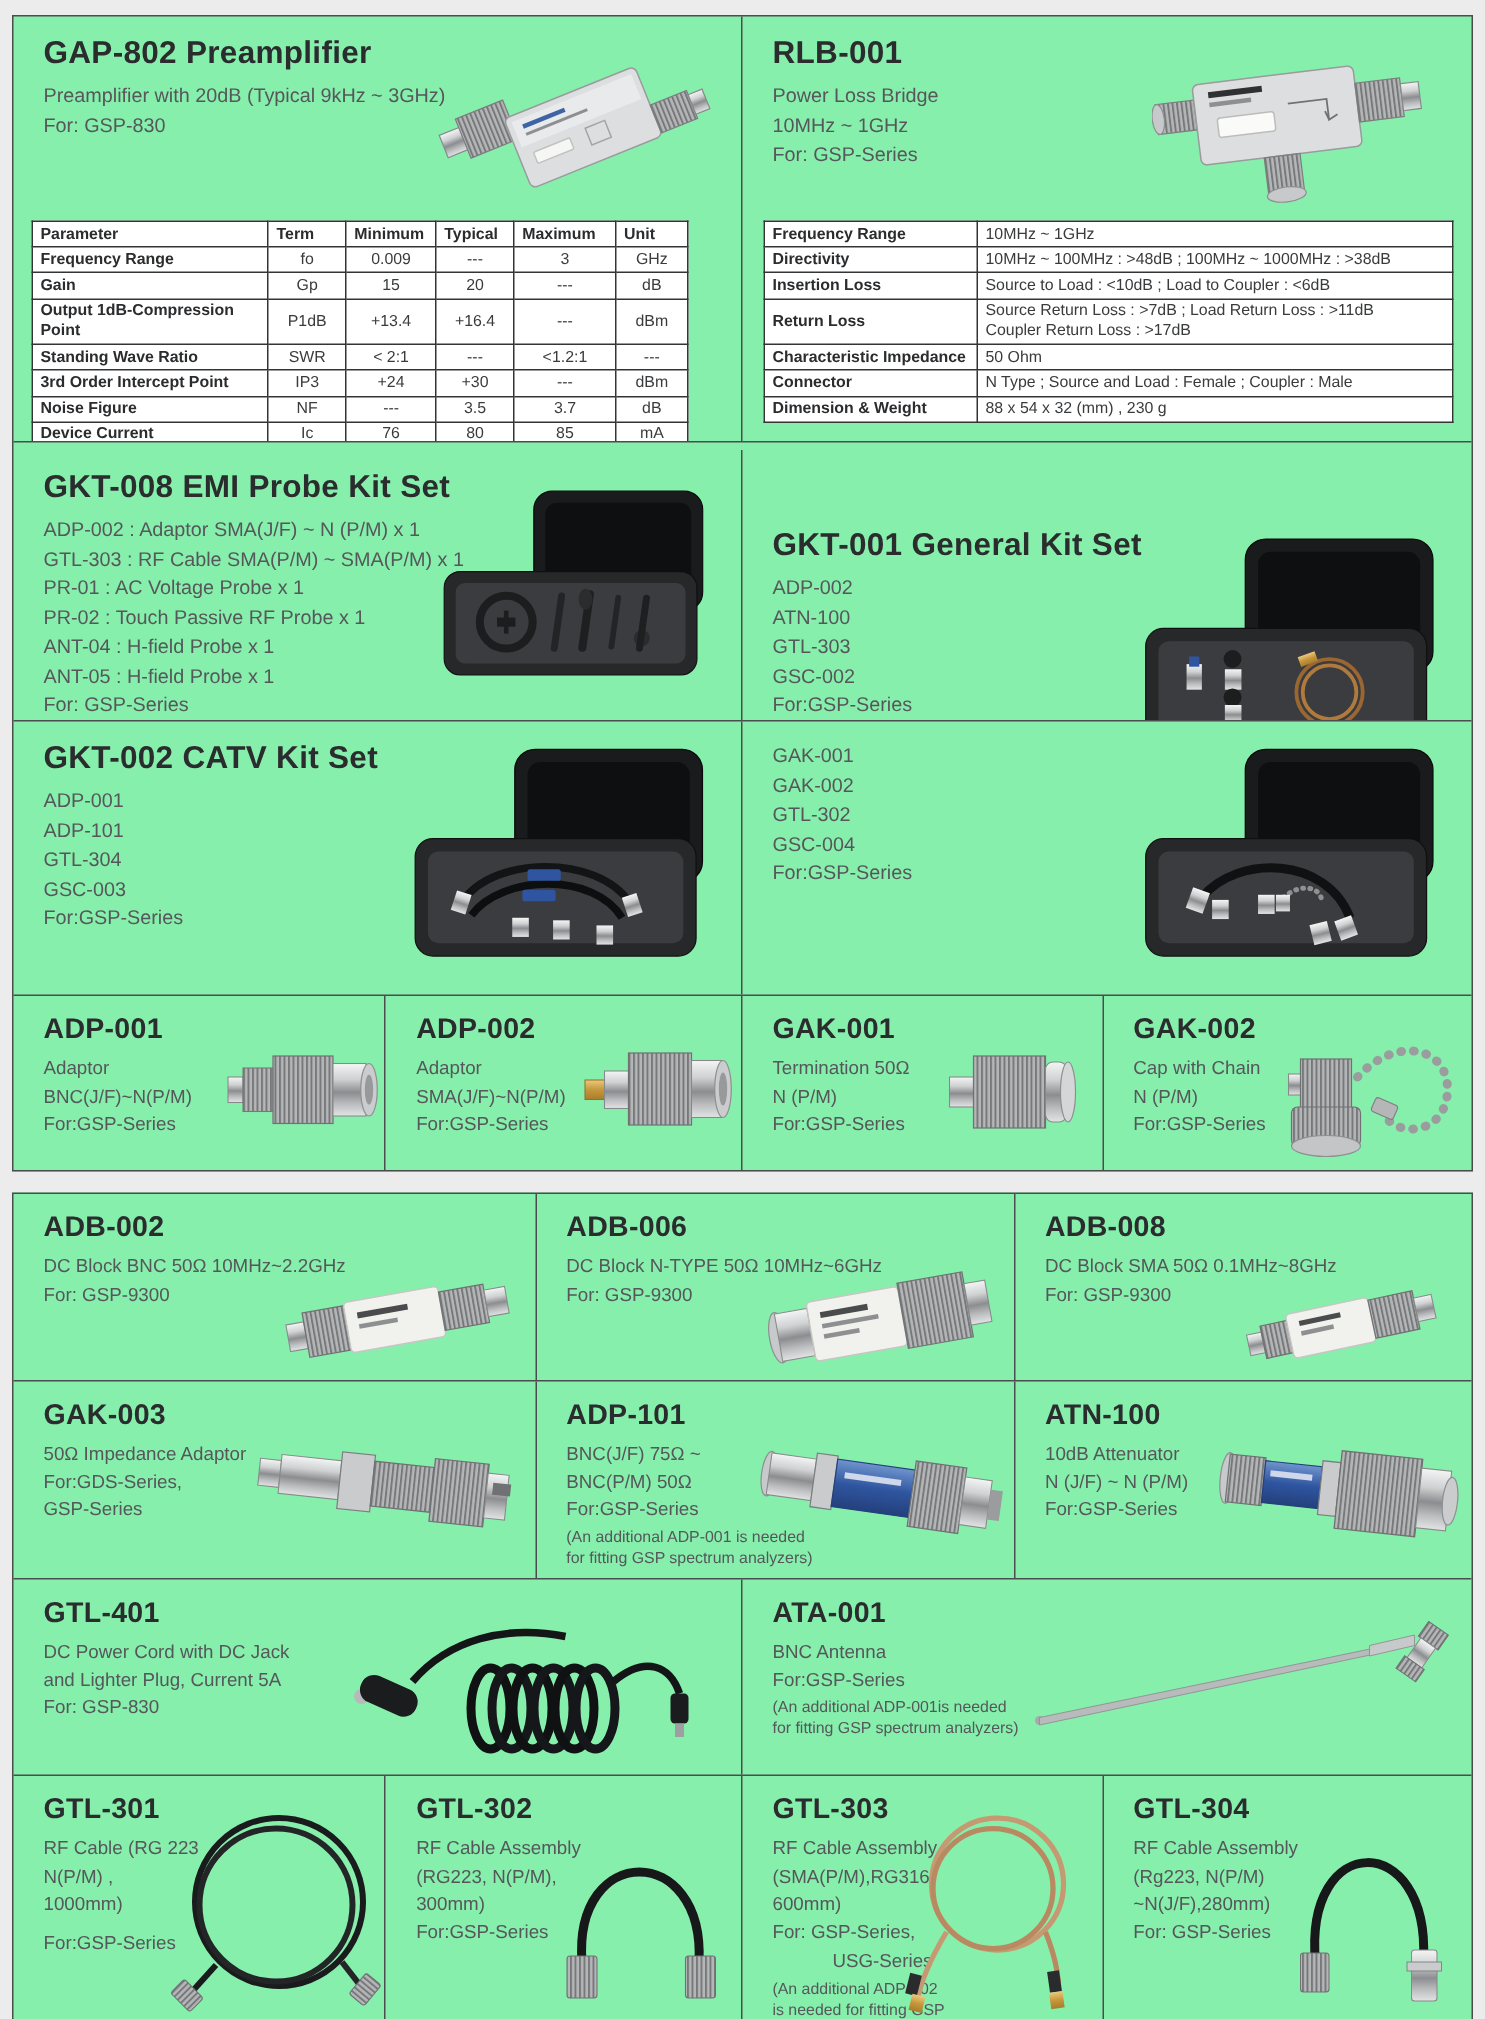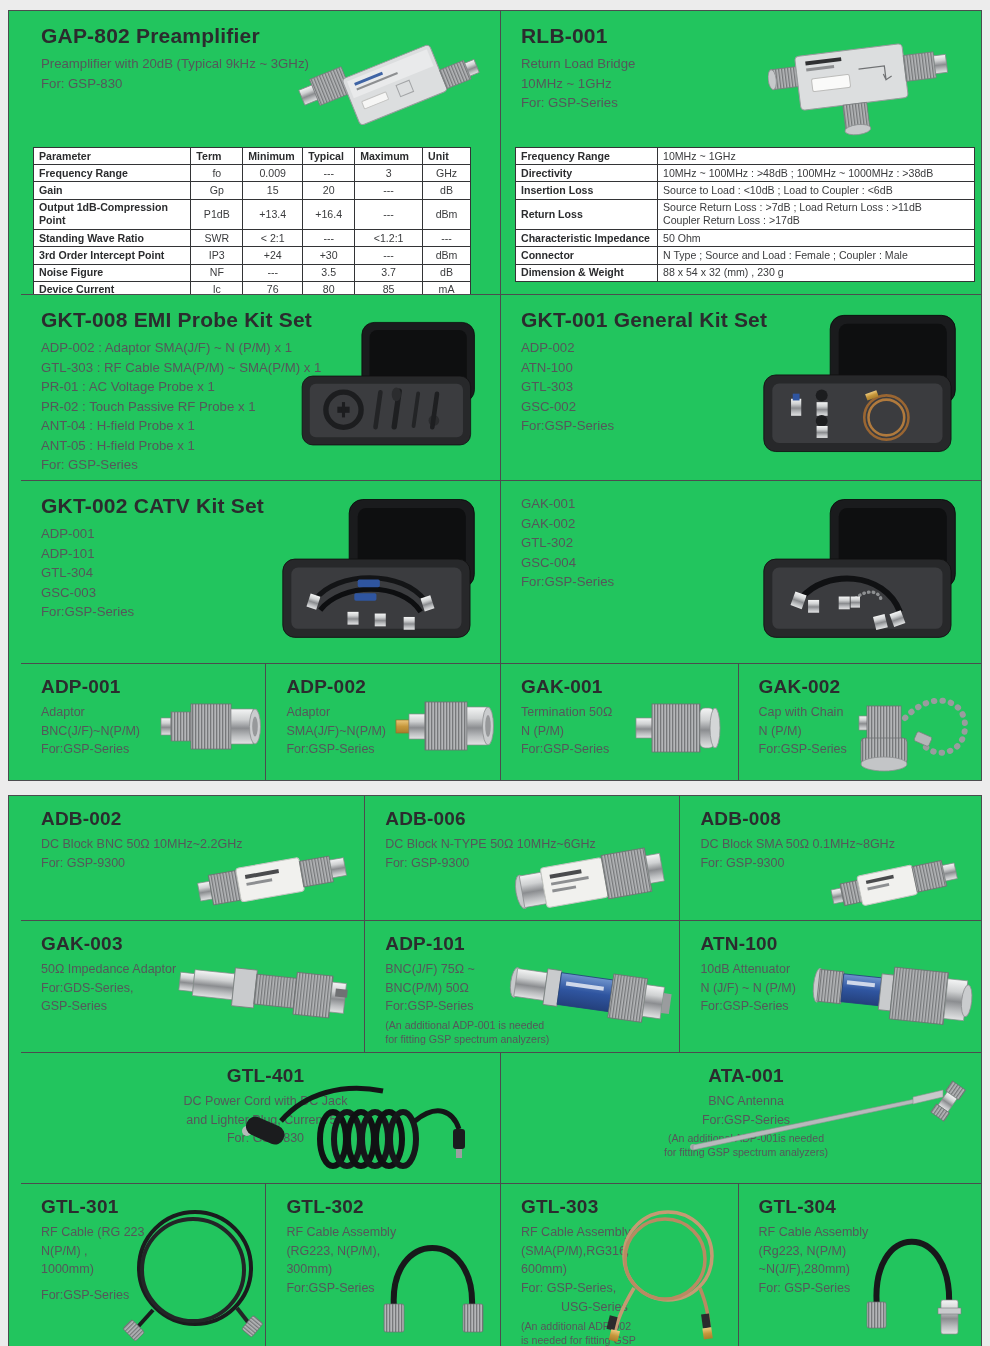--- a/index.html
+++ b/index.html
@@ -4,34 +4,34 @@
 <style>
   html,body{margin:0;padding:0;}
   body{
     width:990px;height:1346px;
     background:#ececec;
     font-family:"Liberation Sans",sans-serif;
     color:#55575a;
     position:relative;
     overflow:hidden;
   }
-  .block{margin:0 8px;background:#22c55e;border:1px solid #4b4c4e;padding-left:12px;}
+  .block{margin:0 8px;background:#86efac;border:1px solid #4b4c4e;}
   .block.top{margin-top:10px;}
   .block.bottom{margin-top:14px;}
   .row{display:flex;border-bottom:1px solid #4b4c4e;}
   .row:last-child{border-bottom:none;}
   .cell{
     position:relative;box-sizing:border-box;
     border-right:1px solid #4b4c4e;
     padding:13px 10px 0 20px;
     overflow:hidden;flex-shrink:0;
   }
   .cell:last-child{border-right:none;}
-  .r1{height:283px;}.r2{height:185px;}.r3{height:182px;}.r4{height:116px;}
-  .r5{height:124px;}.r6{height:131px;}.r7{height:130px;text-align:center;}.r8{height:164px;}
+  .r1{height:283px;}.r2{height:185px;align-items:flex-end;}.r3{height:182px;}.r4{height:116px;}
+  .r5{height:124px;}.r6{height:131px;}.r7{height:130px;}.r8{height:164px;}
   .w50{width:50%;}
   .c4a{width:25.56%;}.c4b{width:24.44%;}.c4c{width:24.75%;}.c4d{width:25.25%;}
   .c3a{width:35.86%;}.c3b{width:32.83%;}.c3c{width:31.31%;}
   .title{font-size:21px;font-weight:bold;color:#2b2c2e;letter-spacing:.2px;margin:0 0 7px 0;line-height:1.1;}
   .title.sm{font-size:19px;margin-bottom:5px;}
   .line{font-size:13.2px;line-height:1.48;}
   .line.sm{font-size:12.5px;line-height:1.5;}
   .note{font-size:10.6px;line-height:1.32;margin-top:3px;white-space:pre-line;}
   .gap8{height:7px;}
   .photo{position:absolute;}
@@ -166,21 +166,21 @@
           <td class="ct">80</td>
           <td class="ct">85</td>
           <td class="ct">mA</td>
         </tr>
       </tbody>
         </table>
     </div>
 
     <div class="cell w50">
       <div class="title">RLB-001</div>
-      <div class="line">Return Load Bridge</div>
+      <div class="line">Power Loss Bridge</div>
       <div class="line">10MHz ~ 1GHz</div>
       <div class="line">For: GSP-Series</div>
       <svg class="photo" style="right:28px;top:14px" width="185" height="112" viewBox="0 0 185 112">
         <g transform="rotate(-7 92 56)">
           <rect x="4" y="34" width="26" height="20" fill="url(#kn)" stroke="#7b7d7f" stroke-width="0.8"></rect>
           <ellipse cx="5" cy="44" rx="4" ry="10" fill="#c7c9cb" stroke="#8d8f91" stroke-width="0.8"></ellipse>
           <rect x="30" y="24" width="108" height="54" rx="4" fill="#dcdedf" stroke="#999b9d"></rect>
           <rect x="40" y="30" width="36" height="4" fill="#2f3032"></rect>
           <rect x="40" y="37" width="28" height="3" fill="#8d8f91"></rect>
           <rect x="44" y="48" width="38" height="13" rx="2" fill="#fafaf9" stroke="#bcbcba"></rect>

